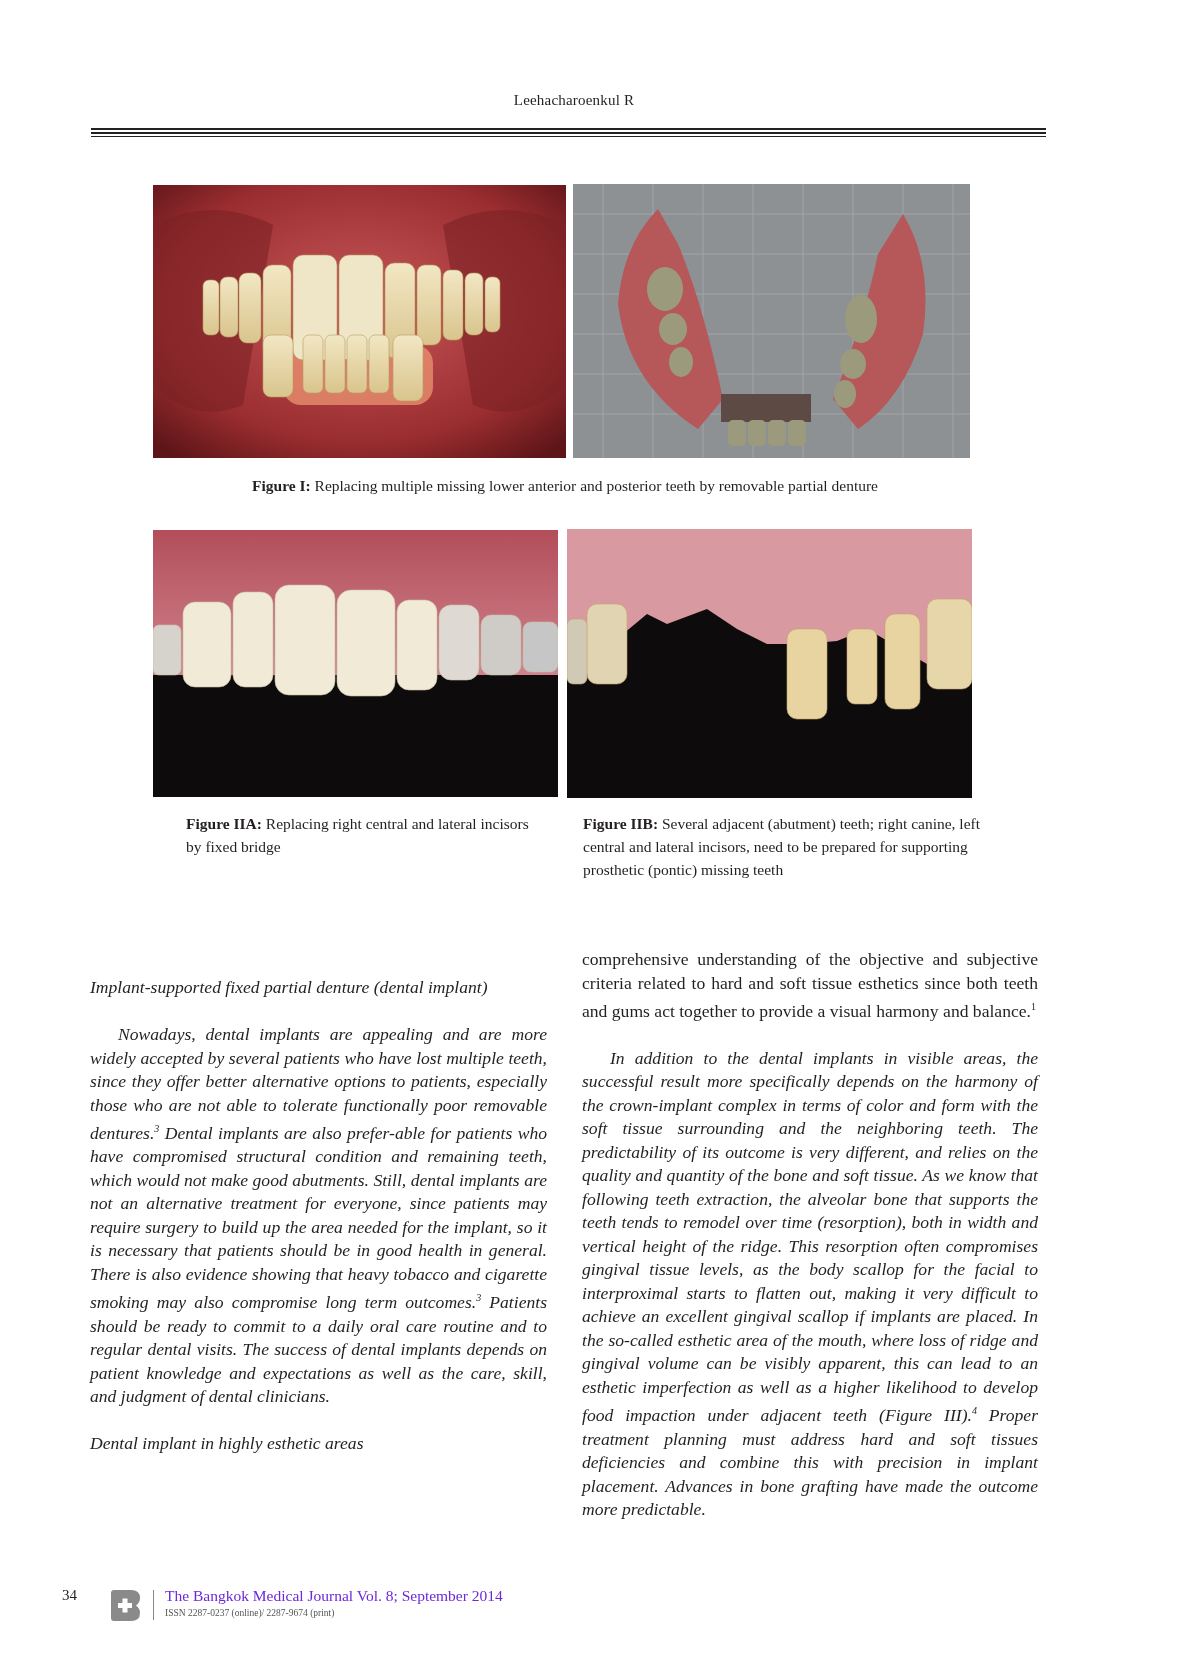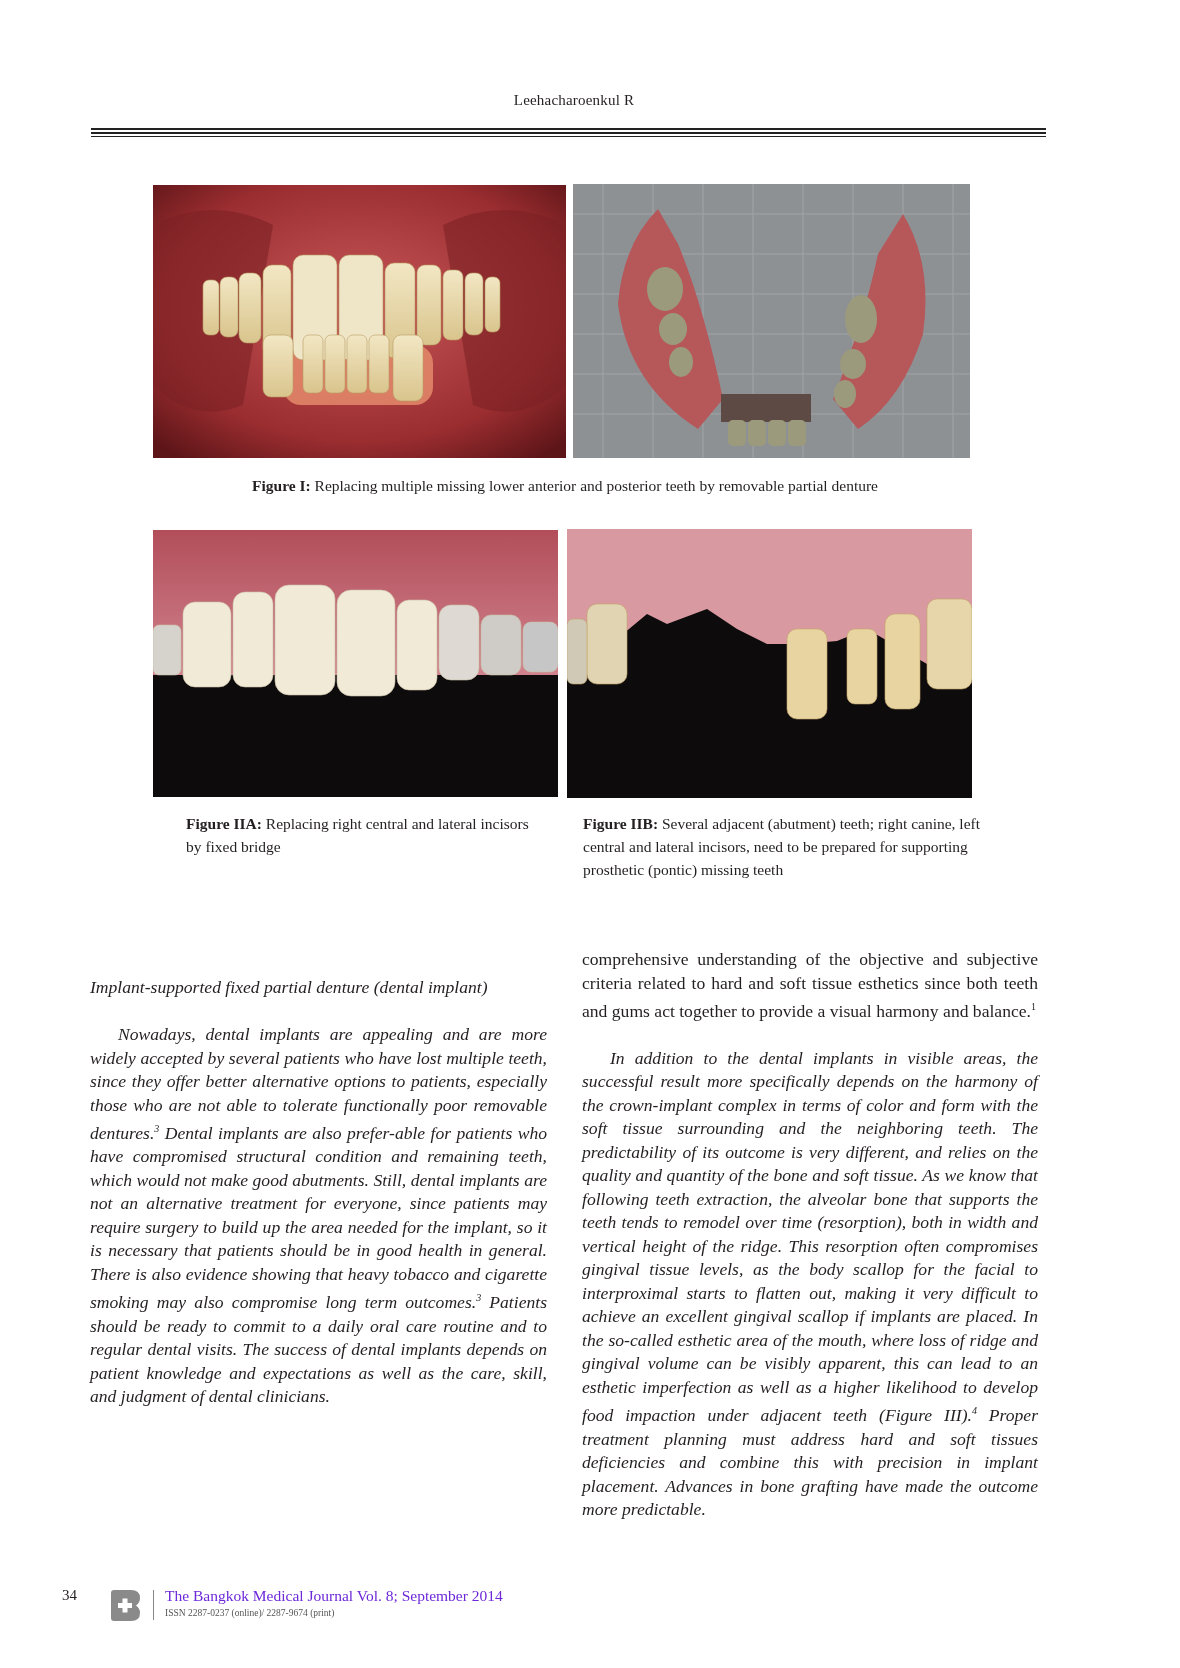--- a/index.html
+++ b/index.html
@@ -141,20 +141,21 @@
 </div>
 <div class="abs caption" style="left:583px;top:812px;width:420px;">
   <b>Figure IIB:</b><span> Several adjacent (abutment) teeth; right canine, left central and lateral incisors, need to be prepared for supporting prosthetic (pontic) missing teeth</span>
 </div>
 
 <div class="abs col" style="left:90px;top:948px;width:457px;margin-top:28px;">
   <p class="h">Implant-supported fixed partial denture (dental implant)</p>
   <div class="gap"></div>
   <p class="indent"><span>Nowadays, dental implants are appealing and are more widely accepted by several patients who have lost multiple teeth, since they offer better alternative options to patients, especially those who are not able to tolerate functionally poor removable dentures.</span><sup style="font-size:10px;">3</sup><span> Dental implants are also prefer-able for patients who have compromised structural condition and remaining teeth, which would not make good abutments. Still, dental implants are not an alternative treatment for everyone, since patients may require surgery to build up the area needed for the implant, so it is necessary that patients should be in good health in general. There is also evidence showing that heavy tobacco and cigarette smoking may also compromise long term outcomes.</span><sup style="font-size:10px;">3</sup><span> Patients should be ready to commit to a daily oral care routine and to regular dental visits. The success of dental implants depends on patient knowledge and expectations as well as the care, skill, and judgment of dental clinicians.</span></p>
   <div class="gap"></div>
+  <p class="h">Dental implant in highly esthetic areas</p>
   <div class="gap"></div>
 </div>
 
 <div class="abs col" style="left:582px;top:948px;width:456px;">
   <p><span>comprehensive understanding of the objective and subjective criteria related to hard and soft tissue esthetics since both teeth and gums act together to provide a visual harmony and balance.</span><sup style="font-size:10px;">1</sup></p>
   <div class="gap"></div>
   <p class="indent"><span>In addition to the dental implants in visible areas, the successful result more specifically depends on the harmony of the crown-implant complex in terms of color and form with the soft tissue surrounding and the neighboring teeth. The predictability of its outcome is very different, and relies on the quality and quantity of the bone and soft tissue. As we know that following teeth extraction, the alveolar bone that supports the teeth tends to remodel over time (resorption), both in width and vertical height of the ridge. This resorption often compromises gingival tissue levels, as the body scallop for the facial to interproximal starts to flatten out, making it very difficult to achieve an excellent gingival scallop if implants are placed. In the so-called esthetic area of the mouth, where loss of ridge and gingival volume can be visibly apparent, this can lead to an esthetic imperfection as well as a higher likelihood to develop food impaction under adjacent teeth (Figure III).</span><sup style="font-size:10px;">4</sup><span> Proper treatment planning must address hard and soft tissues deficiencies and combine this with precision in implant placement. Advances in bone grafting have made the outcome more predictable.</span></p>
 </div>
 
 <div class="abs footer-num">34</div>

